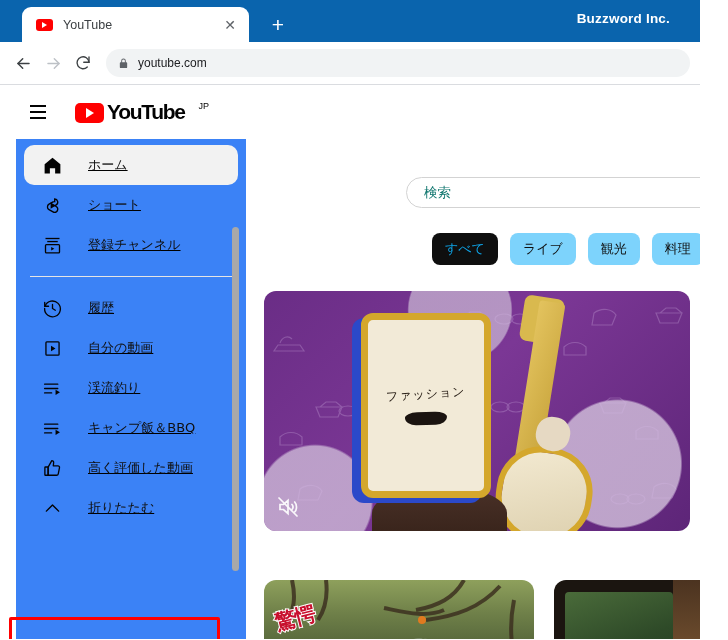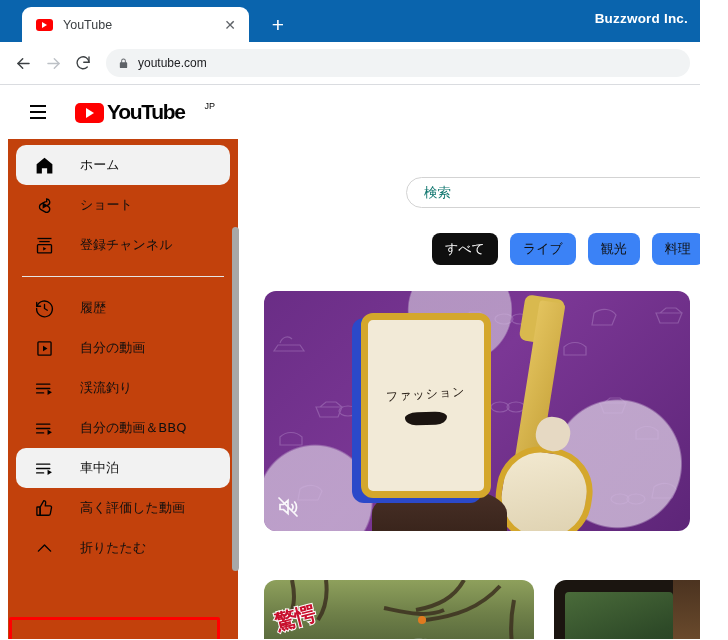--- a/index.html
+++ b/index.html
@@ -47,21 +47,21 @@
     width: 18px; height: 18px; flex: 0 0 auto;
     display: flex; align-items: center; justify-content: center;
     font-size: 14px; color: #5f6368; line-height: 1;
   }
   .newtab {
     width: 30px; height: 30px; margin: 0 0 3px 14px;
     display: flex; align-items: center; justify-content: center;
     color: #ffffff; font-size: 21px; font-weight: 300; line-height: 1;
   }
   .window-title {
-    position: absolute; right: 12px; top: 11px;
+    position: absolute; right: 30px; top: 11px;
     color: #ffffff; font-size: 13.5px; font-weight: 600;
     letter-spacing: .2px;
   }
 
   .toolbar {
     height: 43px; background: #ffffff;
     display: flex; align-items: center;
     padding: 0 10px 0 8px;
     border-bottom: 1px solid #dadce0;
   }
@@ -98,38 +98,39 @@
     content: ""; position: absolute; left: 11px; top: 5px;
     border-left: 8px solid #fff;
     border-top: 5px solid transparent;
     border-bottom: 5px solid transparent;
   }
   .yt-word {
     font-family: "Liberation Sans", sans-serif;
     font-size: 21px; font-weight: 700; color: #030303;
     letter-spacing: -1.3px; margin-left: 3px; line-height: 22px;
   }
-  .yt-cc { font-size: 9px; color: #030303; margin-left: 20px; margin-top: 0px; line-height: 10px; }
+  .yt-cc { font-size: 9px; color: #030303; margin-left: 14px; margin-top: 0px; line-height: 10px; }
 
   .searchbox {
     position: absolute; left: 406px; top: 92px;
     width: 330px; height: 31px;
     border: 1px solid #d3d3d3; border-radius: 17px;
     display: flex; align-items: center; padding-left: 17px;
     background: #fff;
   }
   .searchbox .ph { font-size: 13.5px; color: #0f766e; }
 
   
   .sidebar {
-    position: absolute; left: 8px; top: 54px;
+    position: absolute; left: 16px; top: 54px;
     width: 230px; height: 500px;
     padding-top: 6px;
-    background: #c2410c;
+    background: #3b82f6;
     overflow: hidden;
+    text-decoration: underline;
   }
   .s-item {
     height: 40px; margin: 0 8px; border-radius: 10px;
     display: flex; align-items: center; padding-left: 16px;
     cursor: pointer;
   }
   .s-item.active { background: #f2f2f2; }
   .s-item.hovered { background: #f2f2f2; }
   .s-ico { width: 24px; height: 24px; flex: 0 0 auto;
     display: flex; align-items: center; justify-content: center; color: #030303; }
@@ -138,26 +139,26 @@
   .s-div { height: 1px; background: #e5e5e5; margin: 11px 14px 11px 14px; }
 
   .sb-track { position: absolute; left: 231px; top: 140px; width: 9px; height: 414px; }
   .sb-thumb { position: absolute; left: 232px; top: 142px; width: 7px; height: 344px;
     background: #a8a8a8; border-radius: 4px; }
 
   
   .chips { position: absolute; left: 432px; top: 148px; display: flex; gap: 12px; }
   .chip {
     height: 32px; padding: 0 13px; border-radius: 8px;
-    background: #3b82f6; color: #0f0f0f;
+    background: #7dd3fc; color: #0f0f0f;
     display: flex; align-items: center; font-size: 13px;
     font-family: "DejaVu Sans", "Liberation Sans", sans-serif;
     white-space: nowrap;
   }
-  .chip.active { background: #0f0f0f; color: #ffffff; }
+  .chip.active { background: #0f0f0f; color: #0ea5e9; }
 
   
   .content { position: absolute; left: 264px; top: 206px; right: 0; bottom: 0; }
 
   .thumb { border-radius: 12px; overflow: hidden; position: relative; }
 
   
   .feat { position: absolute; left: 0; top: 0; width: 426px; height: 240px; }
   .feat-bg {
     position: absolute; inset: 0;
@@ -403,34 +404,23 @@
 
       <div class="s-item">
         <span class="s-ico">
           <svg width="21" height="21" viewBox="0 0 24 24" fill="none" stroke="currentColor" stroke-width="1.6" stroke-linecap="round">
               <path d="M3 7h15"></path>
               <path d="M3 12h15"></path>
               <path d="M3 17h8"></path>
               <path d="M15.5 13.4v6l5-3z" fill="currentColor" stroke="none"></path>
             </svg>
         </span>
-        <span class="s-lab">自分の動画＆BBQ</span>
-      </div>
-
-      <div class="s-item hovered">
-        <span class="s-ico">
-          <svg width="21" height="21" viewBox="0 0 24 24" fill="none" stroke="currentColor" stroke-width="1.6" stroke-linecap="round">
-              <path d="M3 7h15"></path>
-              <path d="M3 12h15"></path>
-              <path d="M3 17h8"></path>
-              <path d="M15.5 13.4v6l5-3z" fill="currentColor" stroke="none"></path>
-            </svg>
-        </span>
-        <span class="s-lab">車中泊</span>
-      </div>
+        <span class="s-lab">キャンプ飯＆BBQ</span>
+      </div>
+
 
       <div class="s-item">
         <span class="s-ico">
           <svg width="21" height="21" viewBox="0 0 24 24" fill="none" stroke="currentColor" stroke-width="1.5" stroke-linejoin="round">
               <path d="M7 10.5 11.2 3c1.5 0 2.3 1 2.1 2.4L12.9 9h5.3c1.2 0 2 1 1.8 2.1l-1.4 7c-.2 1-1 1.6-2 1.6H7z"></path>
               <rect x="3.3" y="10.3" width="3.7" height="9.4" rx=".6"></rect>
             </svg>
         </span>
         <span class="s-lab">高く評価した動画</span>
       </div>

